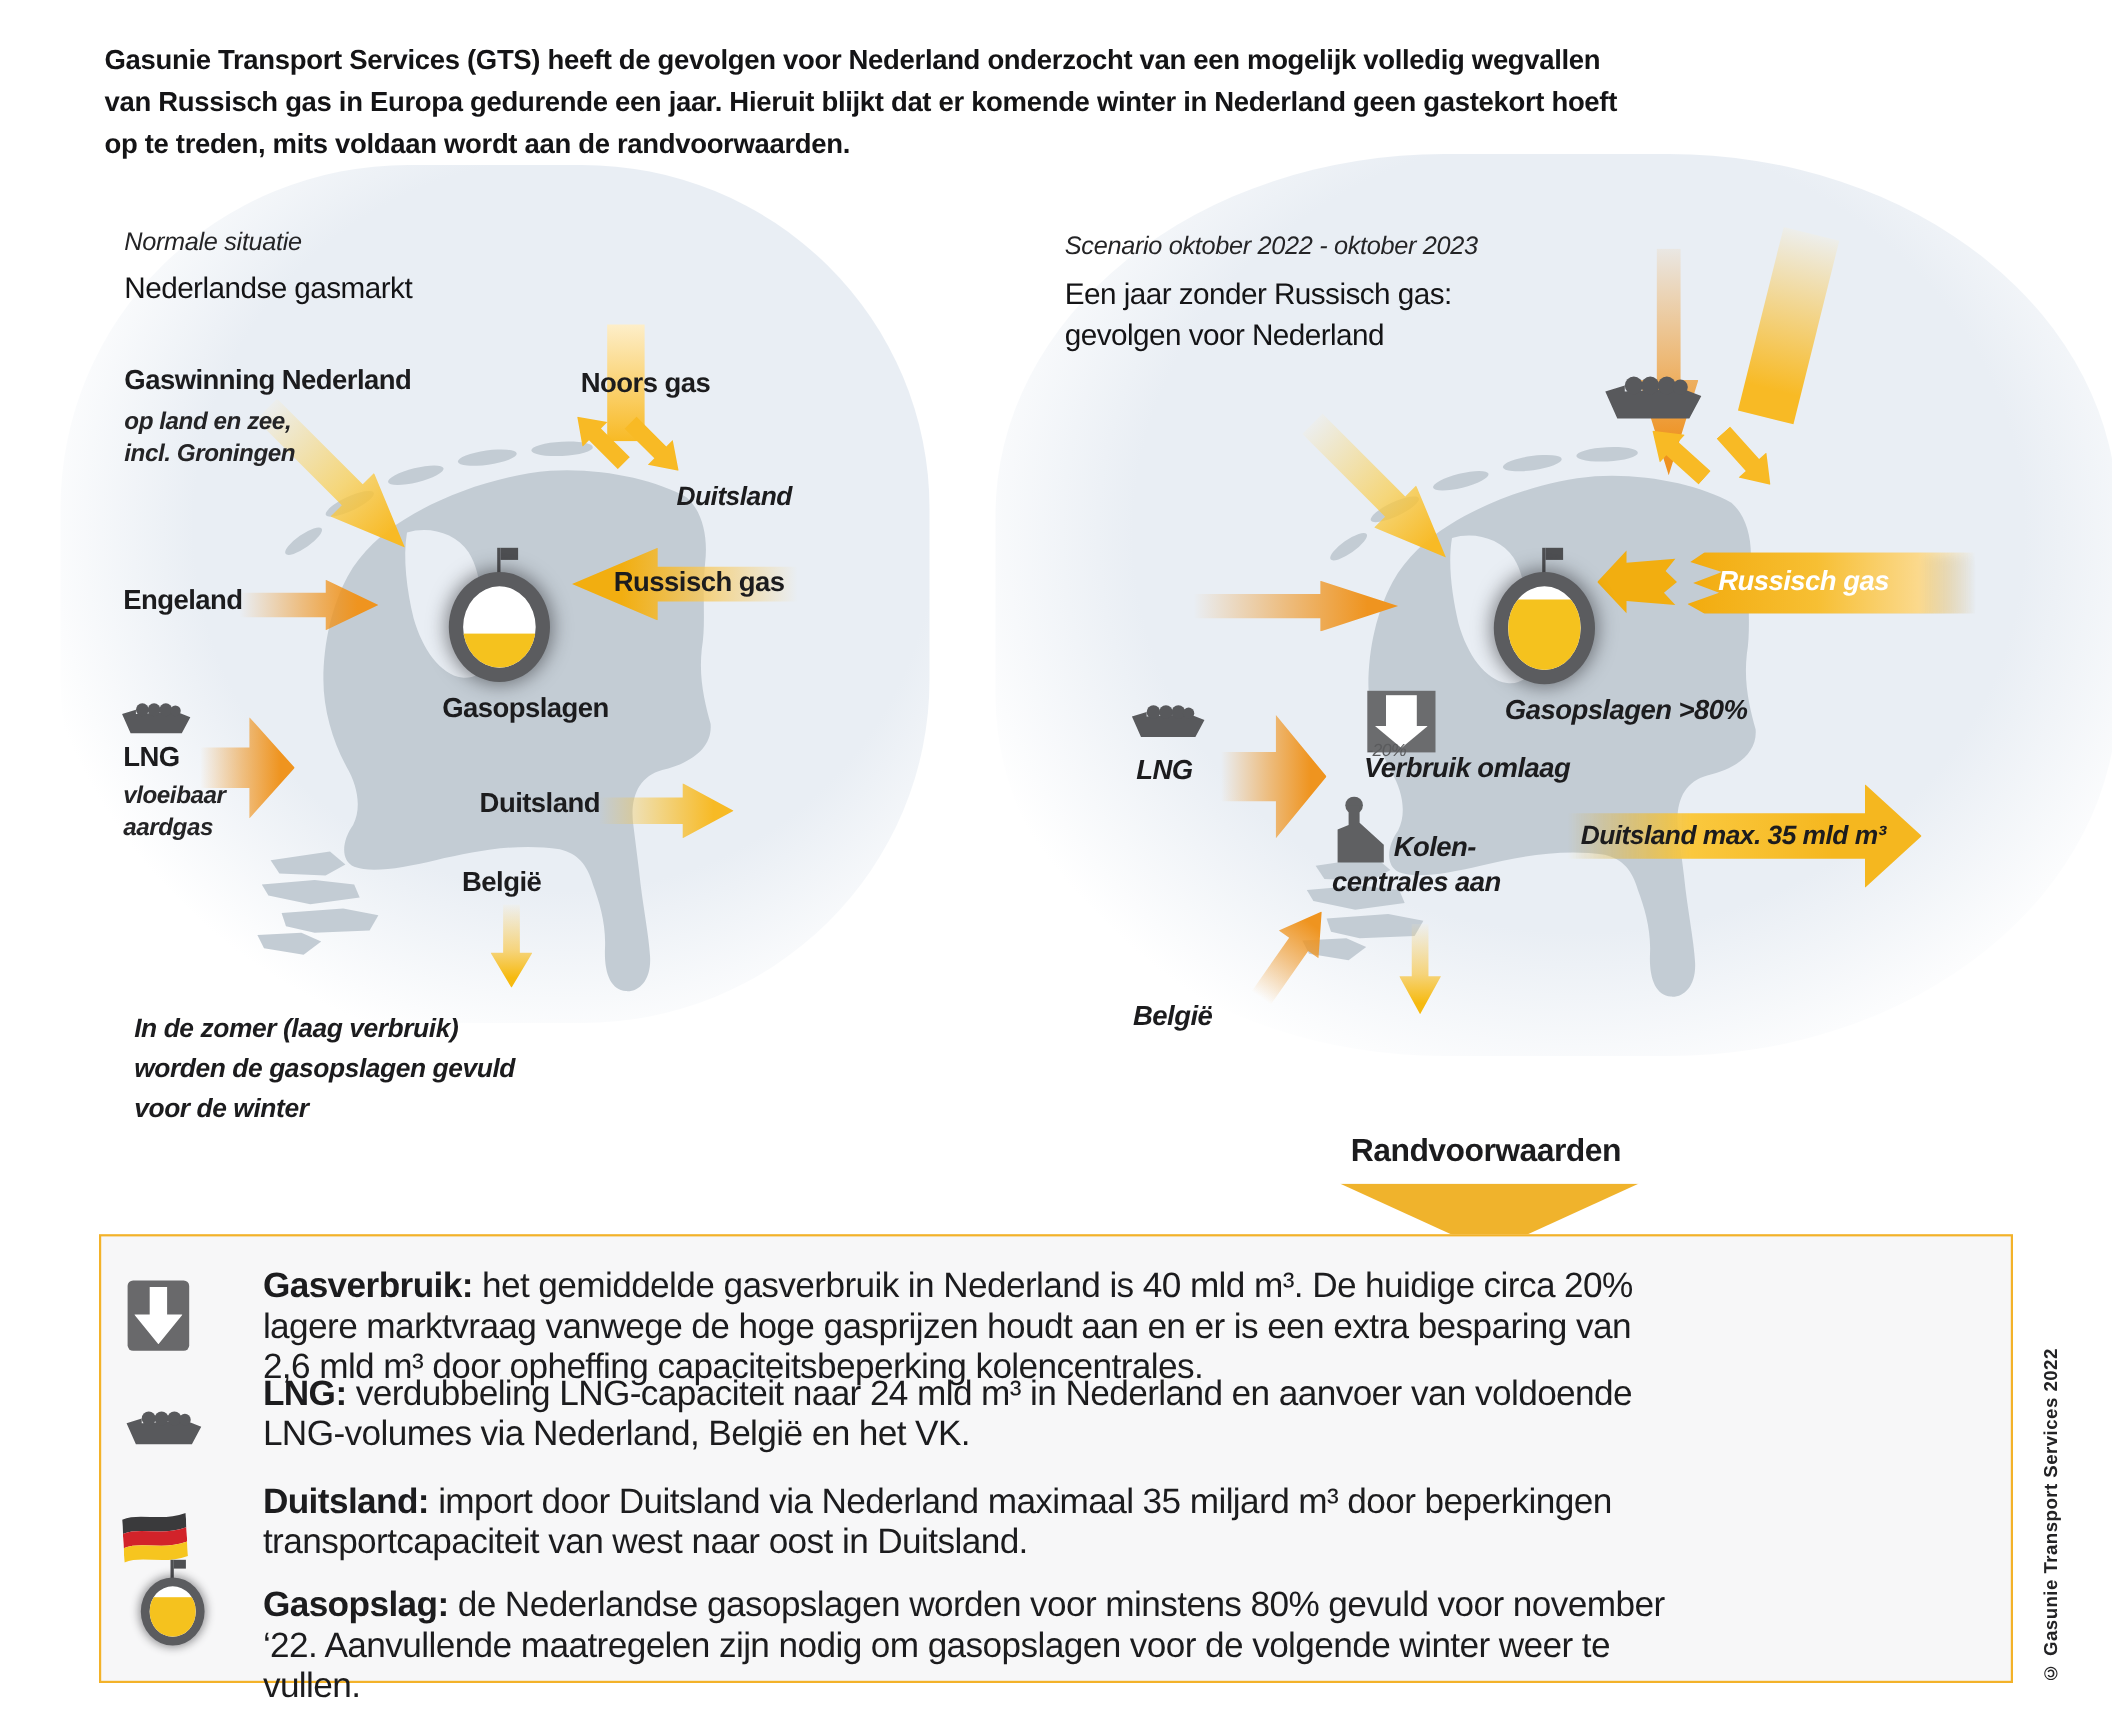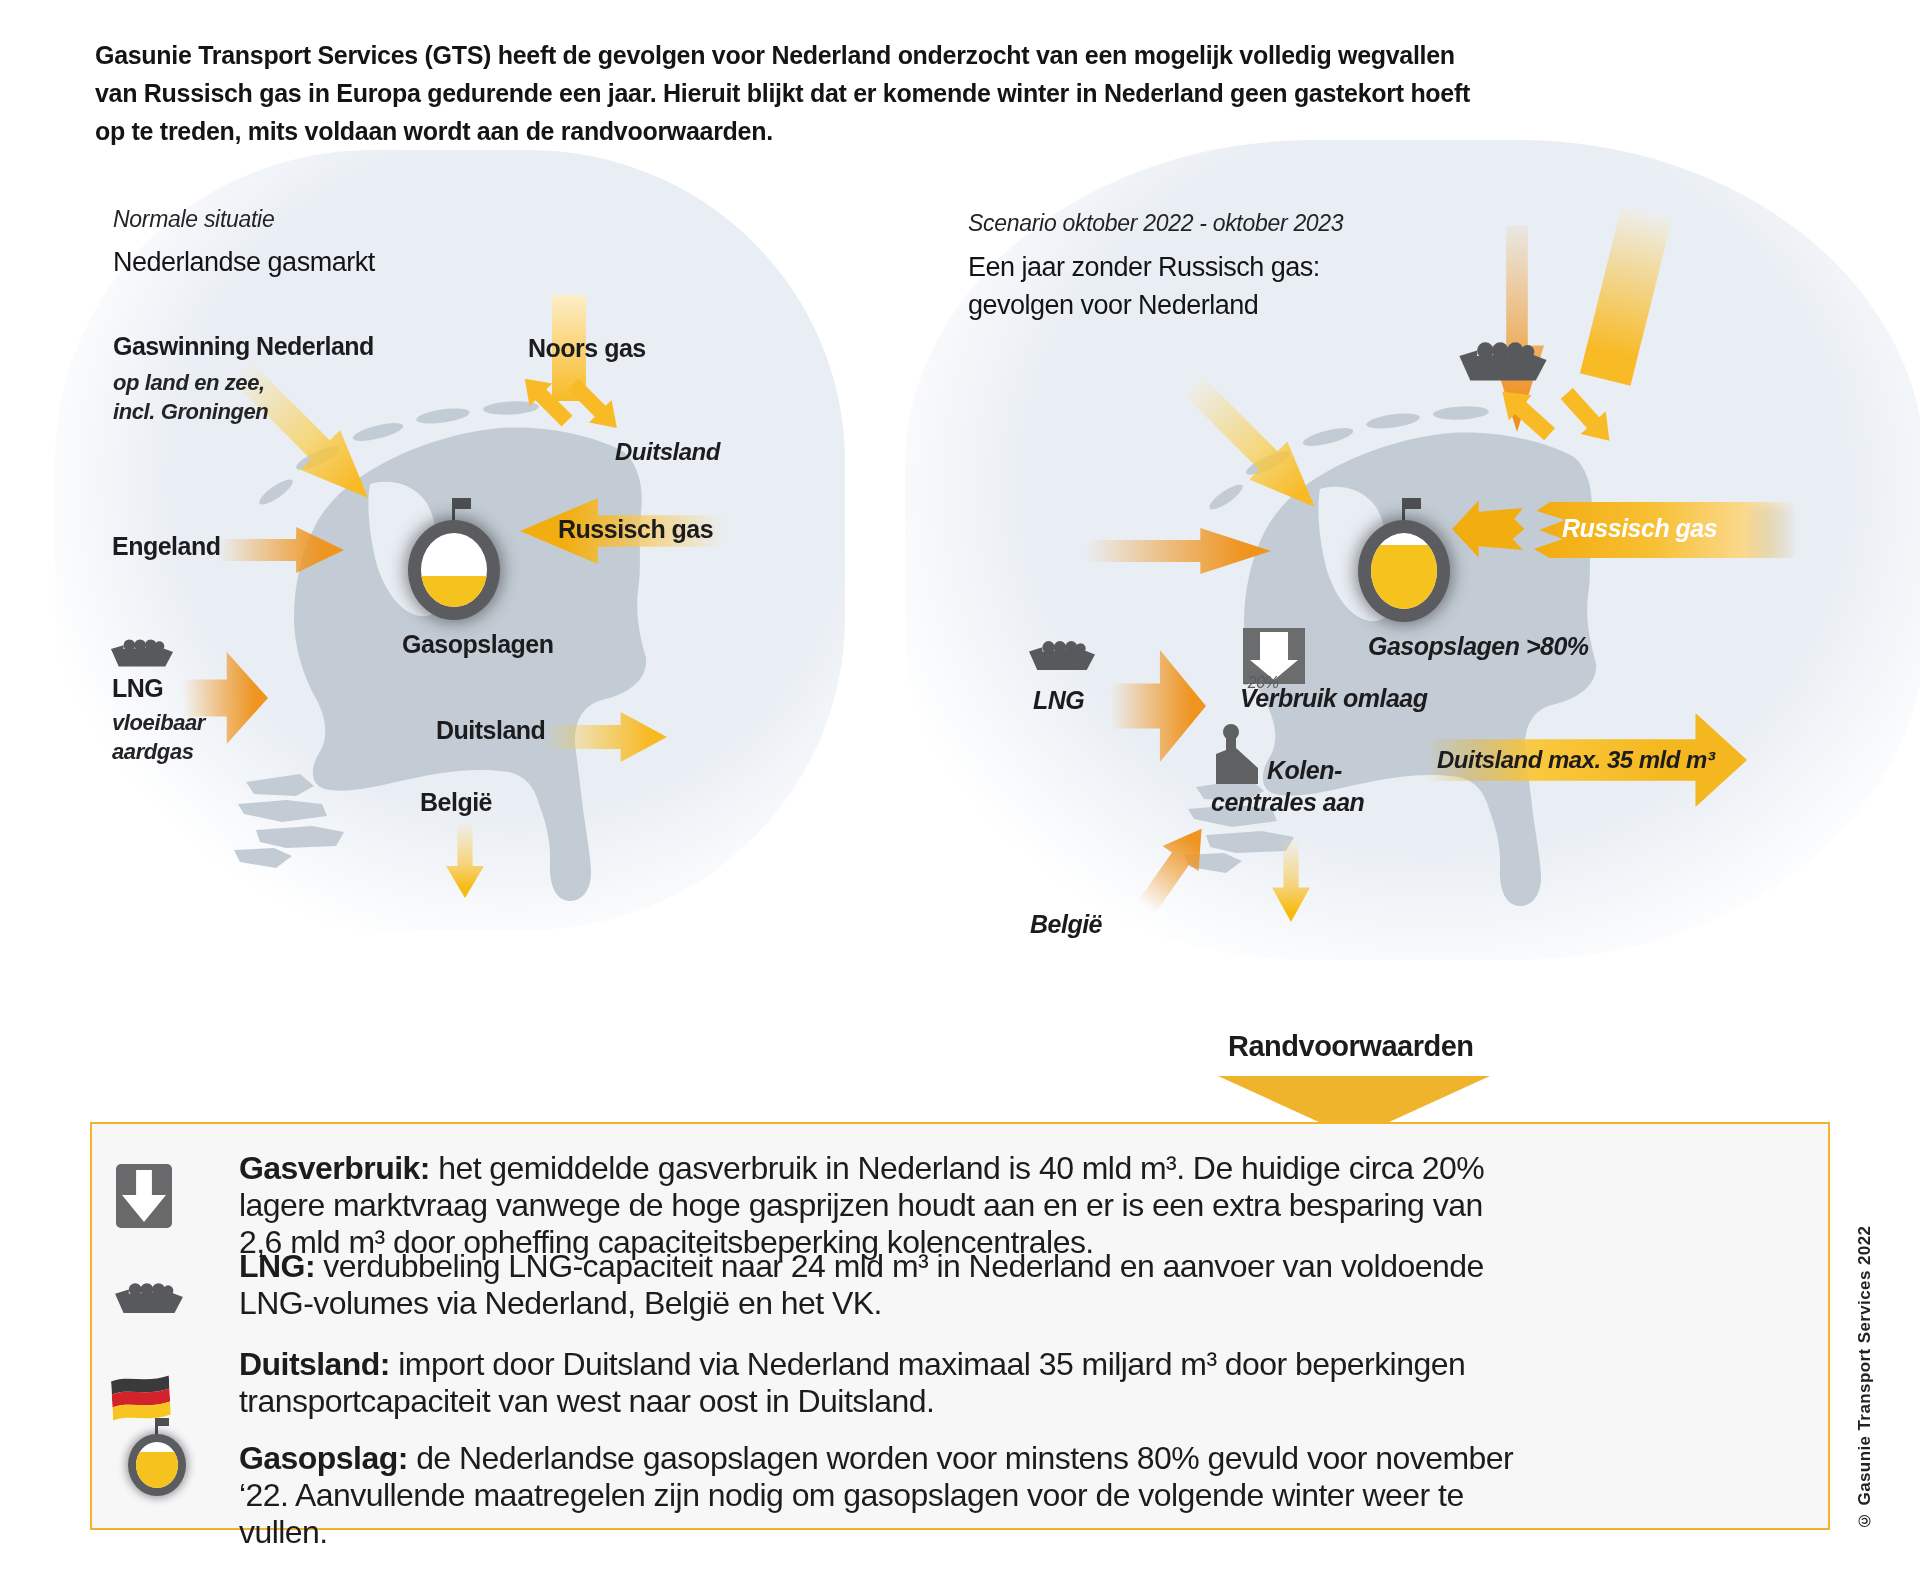--- a/index.html
+++ b/index.html
@@ -128,20 +128,21 @@
   <div class="lbl" style="left:528px;top:334px;">Noors gas</div>
   <div class="lbl it" style="left:615px;top:438px;font-size:24px;">Duitsland</div>
   <div class="lbl" style="left:112px;top:532px;">Engeland</div>
   <div class="lbl" style="left:558px;top:515px;">Russisch gas</div>
   <div class="lbl" style="left:402px;top:630px;">Gasopslagen</div>
   <div class="lbl" style="left:112px;top:674px;">LNG</div>
   <div class="sub" style="left:112px;top:708px;">vloeibaar</div>
   <div class="sub" style="left:112px;top:737px;">aardgas</div>
   <div class="lbl" style="left:436px;top:716px;">Duitsland</div>
   <div class="lbl" style="left:420px;top:788px;">België</div>
+  <div class="abs" style="left:122px;top:918px;width:370px;font-style:italic;font-weight:bold;font-size:24px;letter-spacing:-0.4px;line-height:36px;">In de zomer (laag verbruik) worden de gasopslagen gevuld voor de winter</div>
 
   <div class="kicker" style="left:968px;top:210px;">Scenario oktober 2022 - oktober 2023</div>
   <div class="ptitle" style="left:968px;top:248px;">Een jaar zonder Russisch gas:</div>
   <div class="ptitle" style="left:968px;top:286px;">gevolgen voor Nederland</div>
 
   <svg class="abs" style="left:1178px;top:397px;" width="430" height="510" viewBox="0 0 430 510">
     <use href="#nl-shape"></use>
   </svg>
 
   <div class="arrow ar-down grad-o-d" style="left:1490px;top:226px;width:54px;height:206px;"></div>

